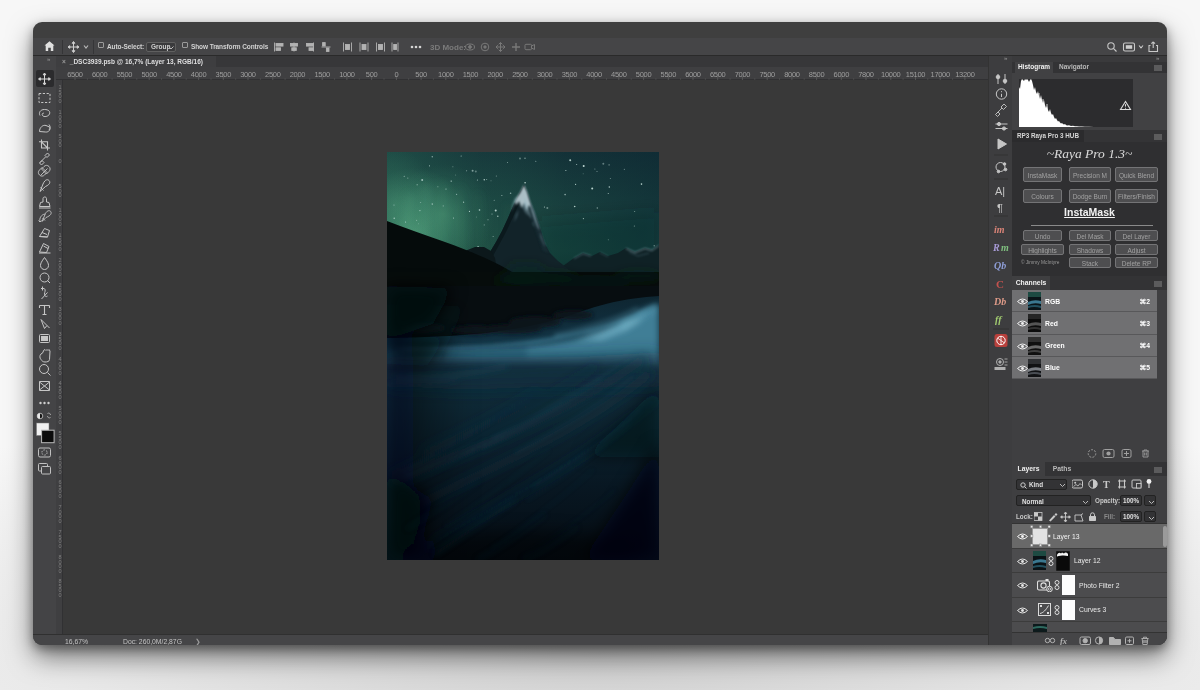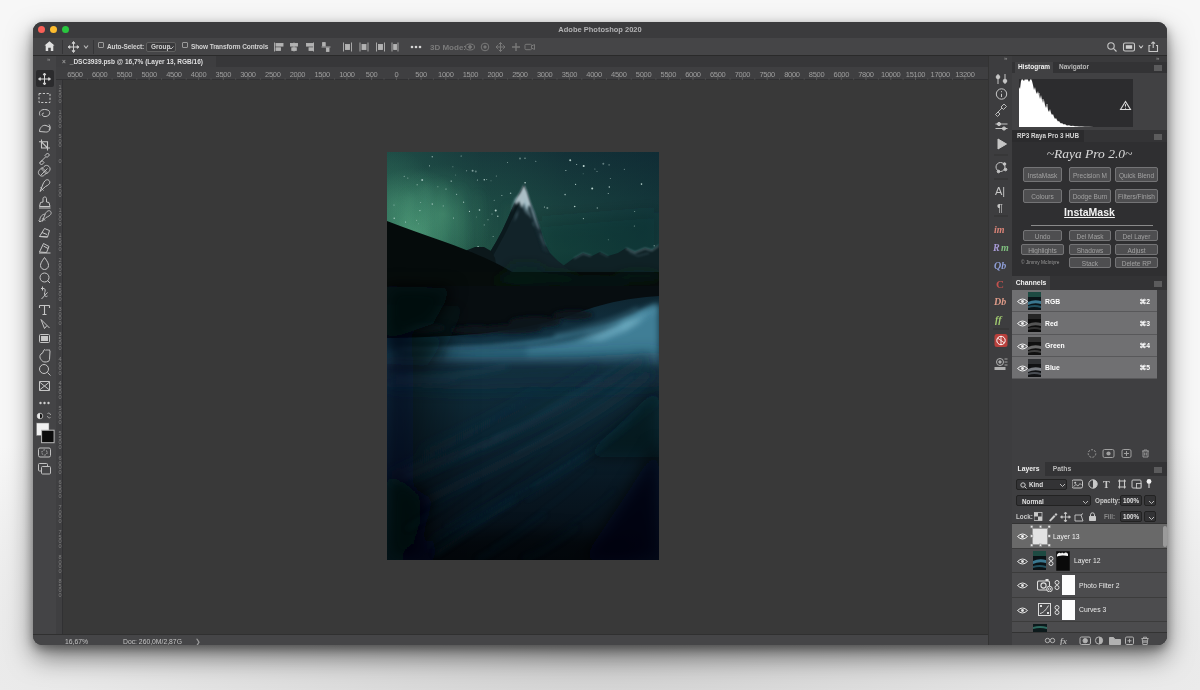--- a/index.html
+++ b/index.html
@@ -51,26 +51,20 @@
   .eye2 { position:absolute; left:5px; top:9px; }
   .chlab { position:absolute; left:33px; top:7.5px; font-size:6.8px; font-weight:bold; color:#fff; }
   .chkey { position:absolute; right:7px; top:7.5px; font-size:6.8px; font-weight:bold; color:#fff; }
   .chthumb { position:absolute; left:16px; top:2px; }
 </style>
 </head>
 <body>
 <div id="page">
   <div id="win">
 
-    <div id="titlebar">
-      <div class="tl" style="left:5.4px; background:#f96057;"></div>
-      <div class="tl" style="left:17.3px; background:#fdbc2e;"></div>
-      <div class="tl" style="left:29.1px; background:#29c73f;"></div>
-      <div id="title">Adobe Photoshop 2020</div>
-    </div>
 
     <div id="optbar">
       <svg width="1134" height="18" style="position:absolute;left:0;top:0;">
         <g stroke="none" fill="#e0e0e0">
           <path d="M16.5,3.2 L21.5,7.6 L20.3,7.6 L20.3,13 L17.8,13 L17.8,9.8 L15.2,9.8 L15.2,13 L12.7,13 L12.7,7.6 L11.5,7.6 Z"></path>
         </g>
         <g stroke="#cfcfcf" stroke-width="1" fill="#cfcfcf">
           <path d="M40.5,5 L40.5,13 M36.5,9 L44.5,9" fill="none"></path>
           <path d="M40.5,3.5 L41.8,5.3 L39.2,5.3 Z"></path>
             <path d="M40.5,14.5 L41.8,12.7 L39.2,12.7 Z"></path>
@@ -682,21 +676,21 @@
       </div>
 
       <div class="abs" style="left:0;top:74px;width:155px;height:12px;background:#343436;">
         <div class="abs" style="left:0;top:0;width:72px;height:12px;background:#2b2b2d;color:#d6d6d6;font-weight:bold;font-size:6.3px;line-height:12px;text-align:center;">RP3 Raya Pro 3 HUB</div>
         <svg class="abs" style="left:142px;top:3.5px;" width="8" height="6">
             <path d="M0,1 H8 M0,3 H8 M0,5 H8" stroke="#9a9a9a" stroke-width="0.8"></path>
           </svg>
       </div>
 
       <div class="abs" style="left:0;top:86px;width:155px;height:134px;background:#2f2f31;">
-        <div class="abs" style="left:0;top:4px;width:155px;text-align:center;font-family:'Liberation Serif',serif;font-style:italic;font-size:13.5px;color:#dcdcdc;">~Raya Pro 2.0~</div>
+        <div class="abs" style="left:0;top:4px;width:155px;text-align:center;font-family:'Liberation Serif',serif;font-style:italic;font-size:13.5px;color:#dcdcdc;">~Raya Pro 1.3~</div>
         <div class="btn" style="left:11px;top:25px;width:39px;height:15px;line-height:15px;">InstaMask</div>
         <div class="btn" style="left:57px;top:25px;width:42px;height:15px;line-height:15px;">Precision M</div>
         <div class="btn" style="left:103px;top:25px;width:43px;height:15px;line-height:15px;">Quick Blend</div>
         <div class="btn" style="left:11px;top:47px;width:39px;height:14px;line-height:14px;">Colours</div>
         <div class="btn" style="left:57px;top:47px;width:42px;height:14px;line-height:14px;">Dodge Burn</div>
         <div class="btn" style="left:103px;top:47px;width:43px;height:14px;line-height:14px;">Filters/Finish</div>
         <div class="abs" style="left:0;top:64px;width:155px;text-align:center;font-size:10.5px;font-weight:bold;color:#f2f2f2;text-decoration:underline;">InstaMask</div>
         <div class="abs" style="left:19px;top:82.5px;width:122px;height:1px;background:#8a8a8a;"></div>
         <div class="btn" style="left:11px;top:88px;width:39px;height:11px;line-height:11px;">Undo</div>
         <div class="btn" style="left:57px;top:88px;width:42px;height:11px;line-height:11px;">Del Mask</div>

